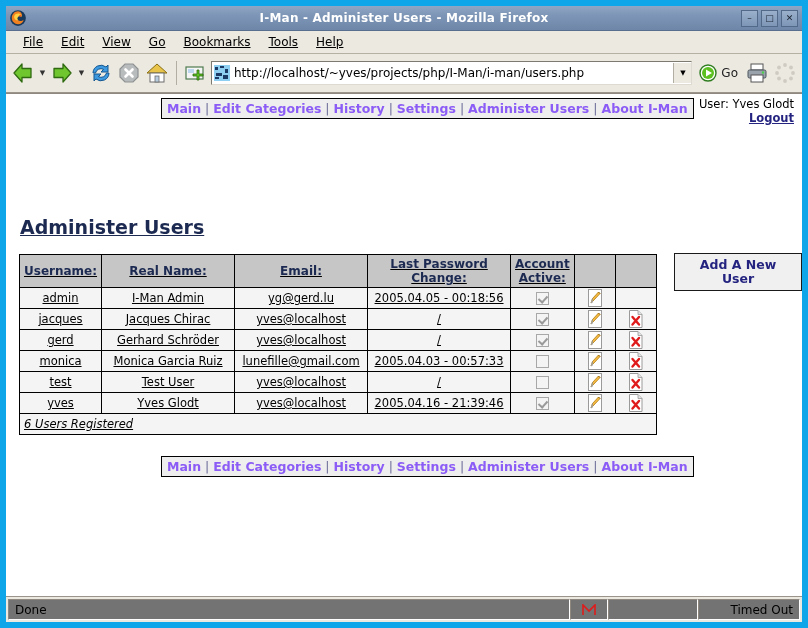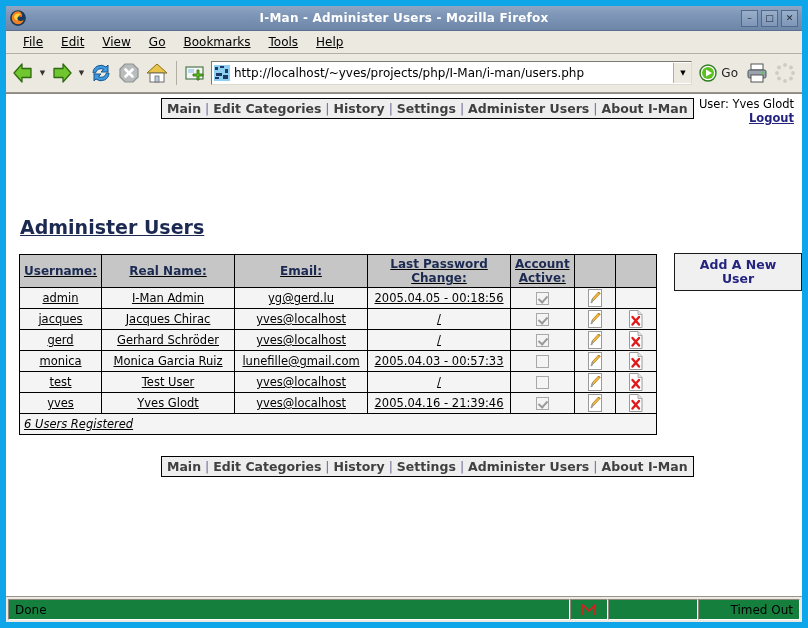--- a/index.html
+++ b/index.html
@@ -173,21 +173,21 @@
     font-weight: bold;
     color: #242480;
     white-space: nowrap;
     line-height: 15px;
   }
   .navbar .sep {
     color: #6d6d9a;
     font-weight: normal;
     padding: 0 4px;
   }
-  .navbar a { color: #404040; text-decoration: none; }
+  .navbar a { color: #8b5cf6; text-decoration: none; }
 
   #topnav { left: 155px; top: 4px; }
   #bottomnav { left: 155px; top: 0px; }
 
   .userinfo {
     position: absolute;
     right: 8px;
     top: 3px;
     text-align: right;
     font-size: 11.5px;
@@ -307,21 +307,21 @@
     border-top: 1px solid #9a948a;
     padding: 2px;
     box-sizing: border-box;
   }
   #statusbar .panel {
     border: 1px solid;
     border-color: #8e8880 #ffffff #ffffff #8e8880;
     display: flex;
     align-items: center;
     padding: 0 6px;
-    background: #15803d;
+    background: #737373;
   }
   #statusbar .status-main { flex: 1 1 auto; }
   #statusbar .status-icon { flex: 0 0 24px; justify-content: center; }
   #statusbar .status-blank { flex: 0 0 76px; }
   #statusbar .status-right { flex: 0 0 88px; justify-content: flex-end; }
 </style>
 </head>
 <body>
 
 <div id="window">

